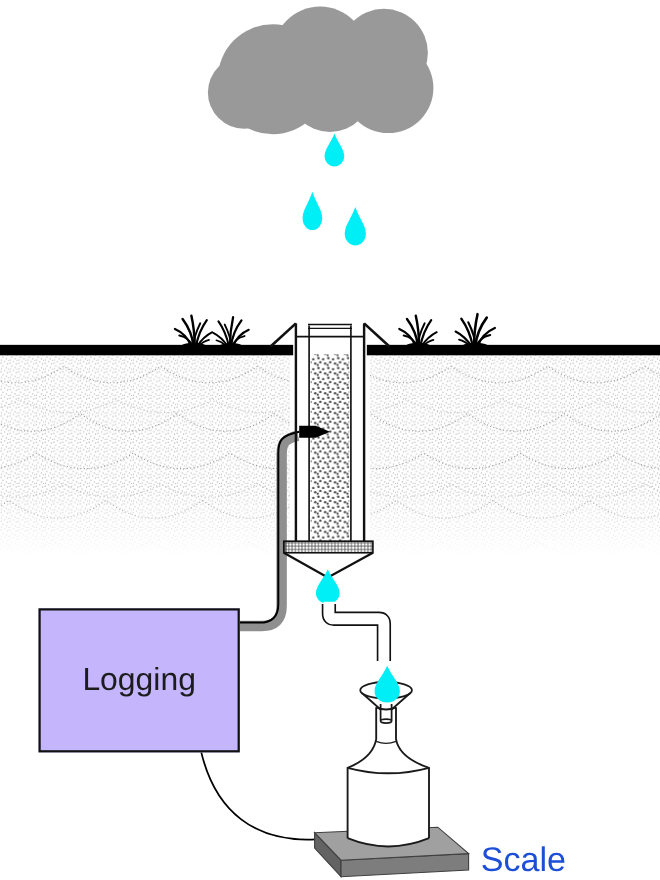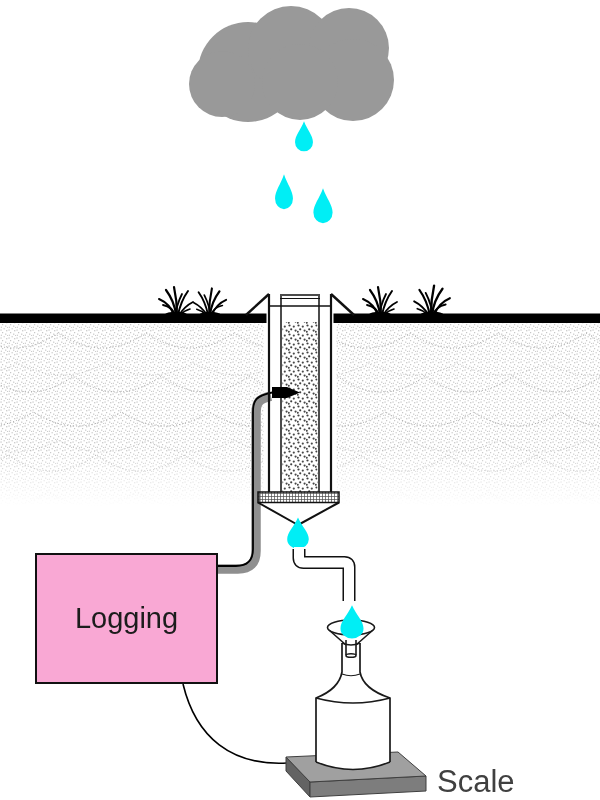--- a/index.html
+++ b/index.html
@@ -1,23 +1,23 @@
 <!DOCTYPE html>
 <html><head>
 <meta charset="utf-8">
 <style>
   html,body{margin:0;padding:0;background:#fff;}
   .canvas{position:relative;width:600px;height:800px;background:#fff;overflow:hidden;
           font-family:"Liberation Sans",sans-serif;}
   .canvas svg{position:absolute;left:0;top:0;}
   .logging-box{position:absolute;left:35px;top:553px;width:183px;height:131px;
-               box-sizing:border-box;border:2px solid #111;background:#f9a8d4;
+               box-sizing:border-box;border:2px solid #111;background:#c4b5fd;
                display:flex;flex-direction:column;align-items:center;justify-content:center;}
   .logging-box .line{font-size:29px;line-height:37px;color:#1c1c1c;text-align:center;}
-  .scale-label{position:absolute;left:437px;top:766px;font-size:31px;line-height:32px;color:#404040;}
+  .scale-label{position:absolute;left:437px;top:766px;font-size:31px;line-height:32px;color:#1d4ed8;}
 </style>
 </head>
 <body>
 
 <div class="canvas">
 <svg width="600" height="800" viewBox="0 0 600 800">
   <defs>
 
     <path id="tear" d="M0,-17 C3,-9 8,-4 8,2 A8,8.3 0 1,1 -8,2 C-8,-4 -3,-9 0,-17 Z"></path>
 

